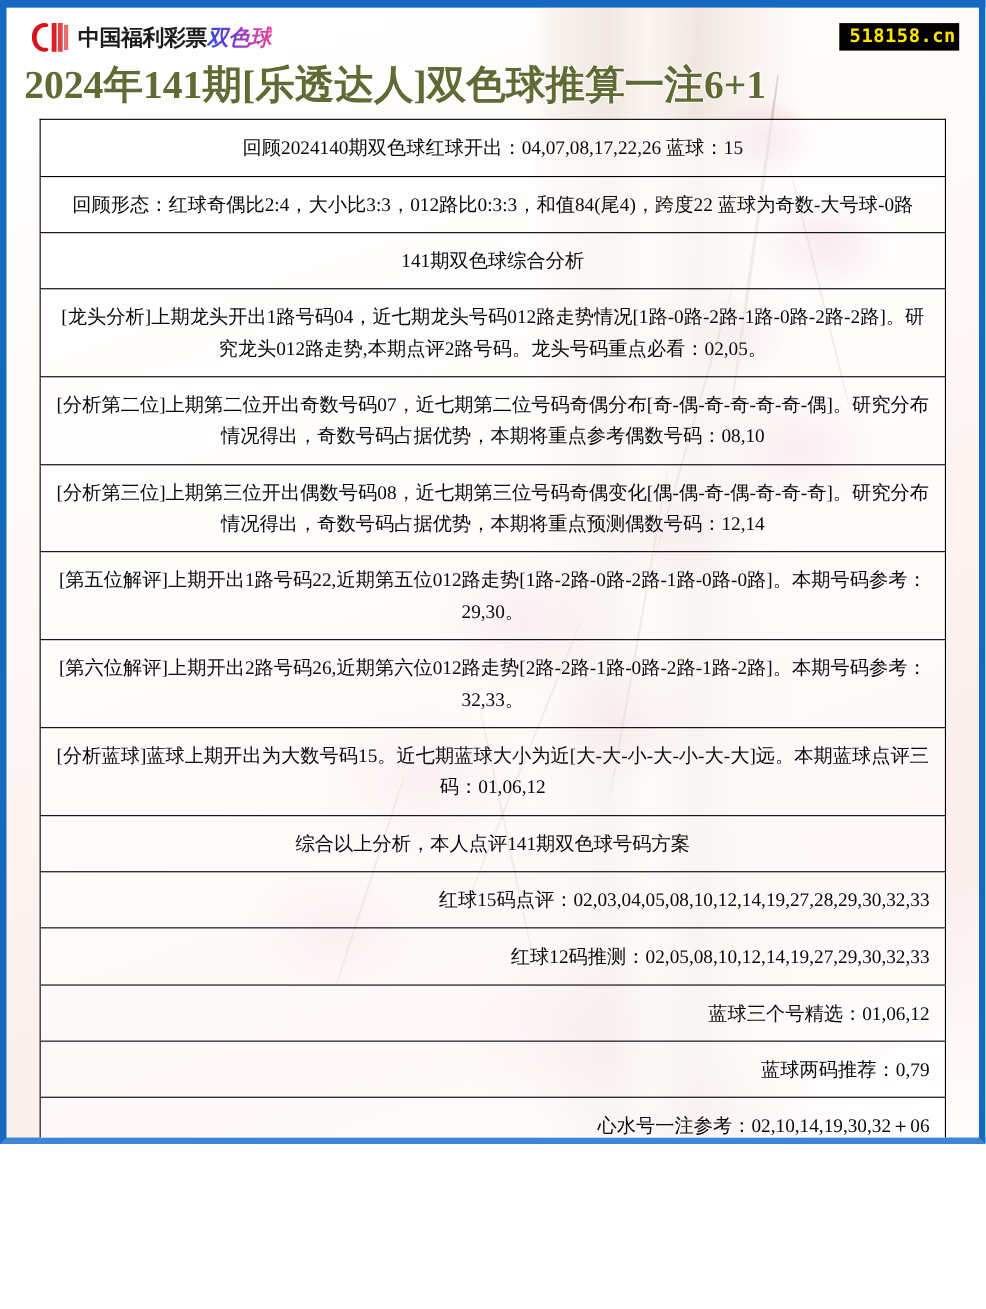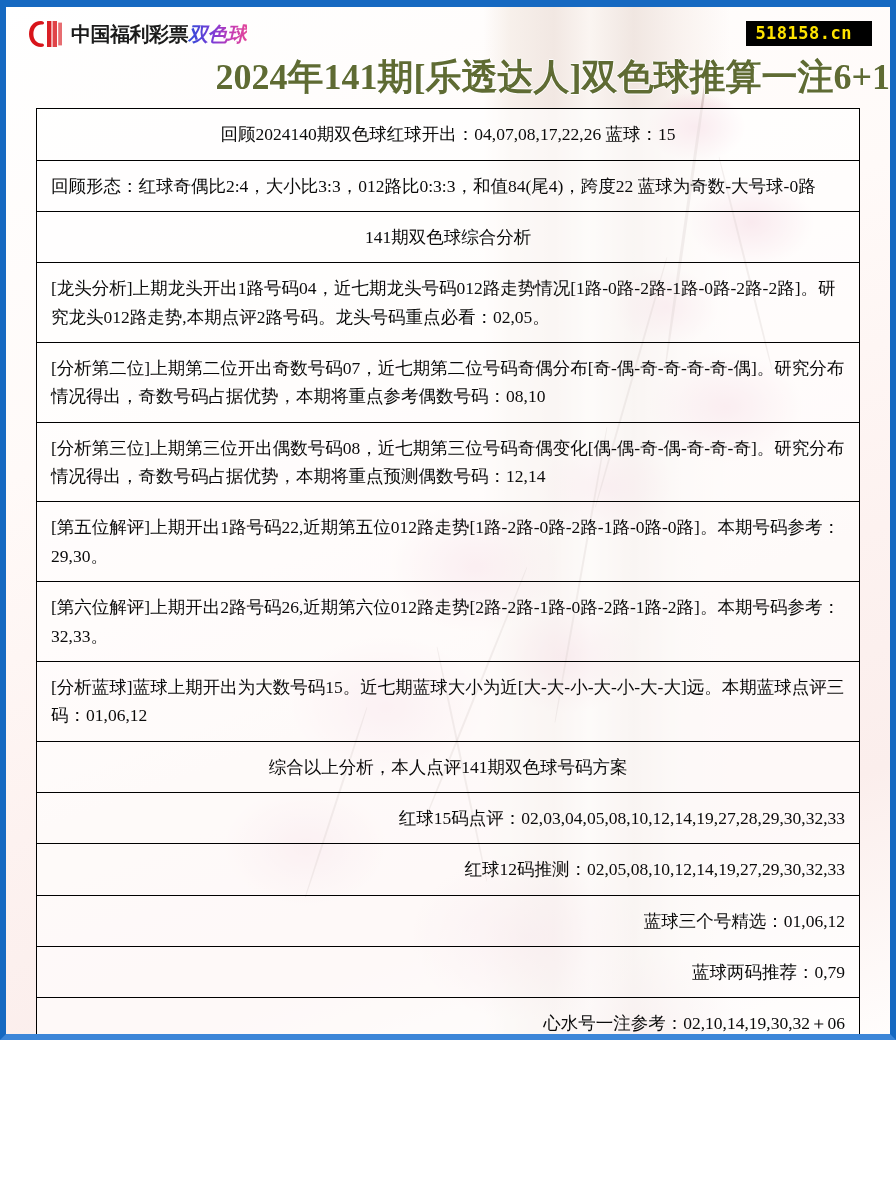--- a/index.html
+++ b/index.html
@@ -102,36 +102,36 @@
   }
   #site-badge {
     position: absolute;
     right: 18px; top: 14px;
     background: #000000;
     color: #ffe400;
     font-family: "DejaVu Sans Mono", "Liberation Mono", monospace;
     font-size: 17px;
     font-weight: bold;
     letter-spacing: .5px;
-    padding: 2px 20px 3px 9px;
+    padding: 2px 3px 3px 9px;
     line-height: 1.2;
   }
 
   
   #page-title {
     position: relative;
     z-index: 2;
-    text-align: right;
+    text-align: left;
     font-family: "Liberation Serif", "DejaVu Serif", serif;
     font-size: 36px;
     font-weight: bold;
     color: #5f6b33;
     letter-spacing: 0px;
     line-height: 1.15;
-    margin: 2px 0 10px 3px;
+    margin: 2px 0 10px 16px;
     text-shadow:
        1px 0 0 rgba(255,255,255,.85),
       -1px 0 0 rgba(255,255,255,.85),
        0 1px 0 rgba(255,255,255,.85),
        0 -1px 0 rgba(255,255,255,.85);
   }
 
   
   #content-table {
     position: relative;
@@ -146,21 +146,21 @@
   #content-table tr:last-child { border-bottom: none; }
   #content-table td {
     border: none;
     padding: 11px 14px;
     font-size: 17.5px;
     line-height: 1.62;
     color: #0a0a0a;
     font-family: "Liberation Serif", "DejaVu Serif", serif;
   }
   td.center { text-align: center; }
-  td.left   { text-align: left; }
+  td.left   { text-align: center; }
   td.tall   { padding-top: 15px; padding-bottom: 15px; }
   td.summary-row { text-align: right; padding: 14px 14px; }
   td.disclaimer { text-align: center; padding: 14px; font-size: 17px; }
 </style>
 </head>
 <body>
 
 <div id="page">
 
   <div id="bg-art">

